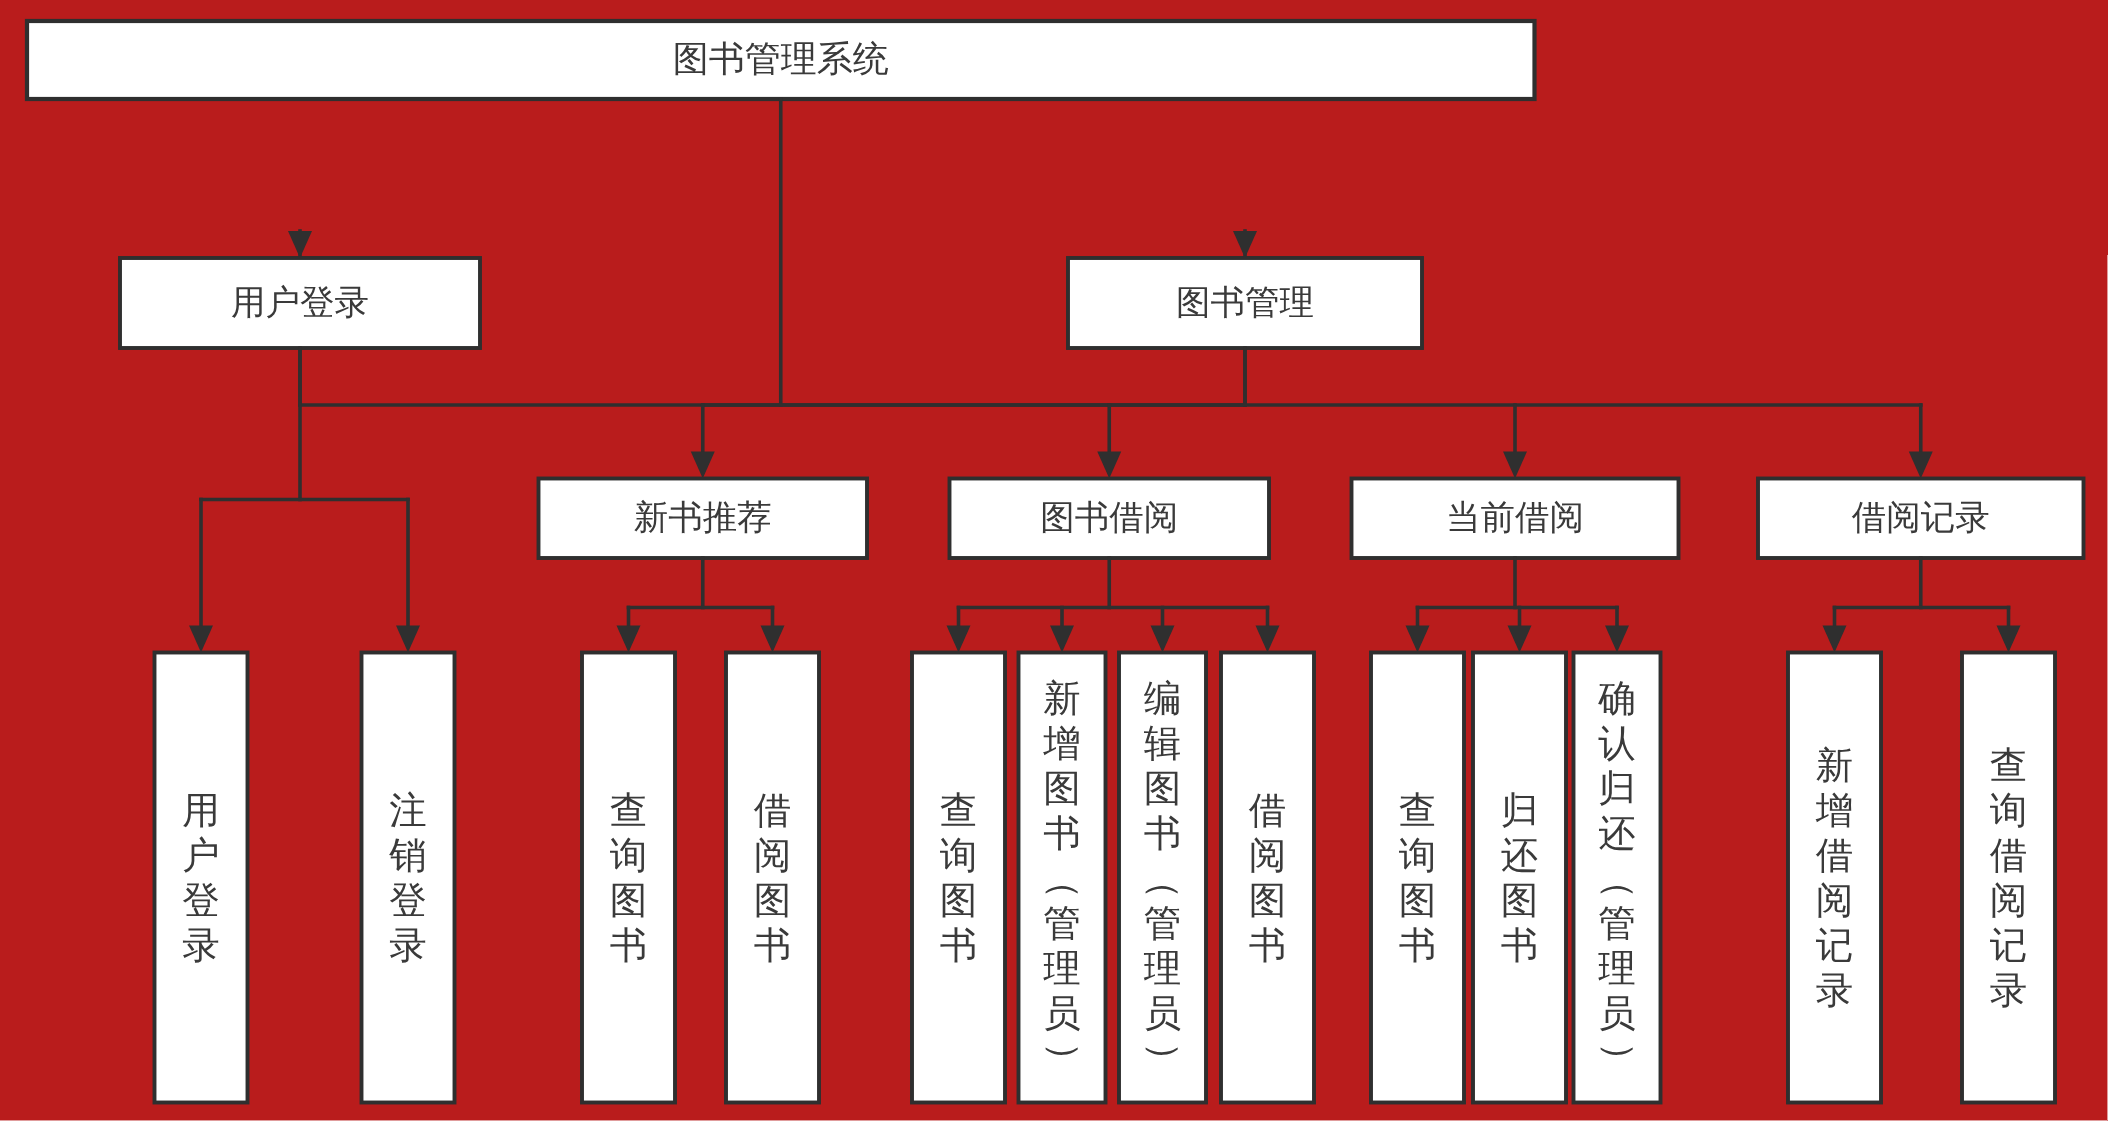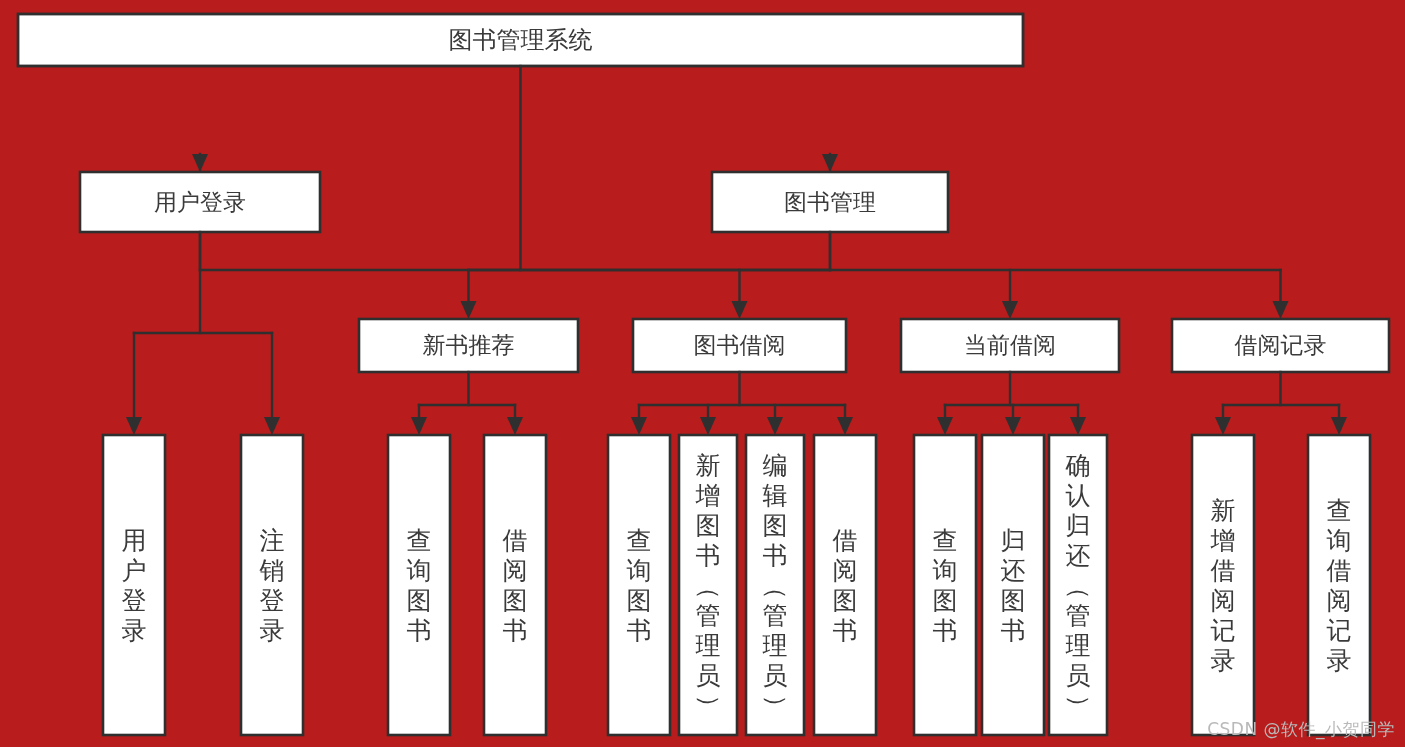--- a/index.html
+++ b/index.html
@@ -251,14 +251,13 @@
       <g>
         <text x="1339" y="512" class="leaf-label-char">查</text>
         <text x="1339" y="542" class="leaf-label-char">询</text>
         <text x="1339" y="572" class="leaf-label-char">借</text>
         <text x="1339" y="602" class="leaf-label-char">阅</text>
         <text x="1339" y="632" class="leaf-label-char">记</text>
         <text x="1339" y="662" class="leaf-label-char">录</text>
       </g>
     </svg>
 
-  <div class="watermark-text">CSDN @软件_小贺同学</div>
 </div>
 
 </body></html>

